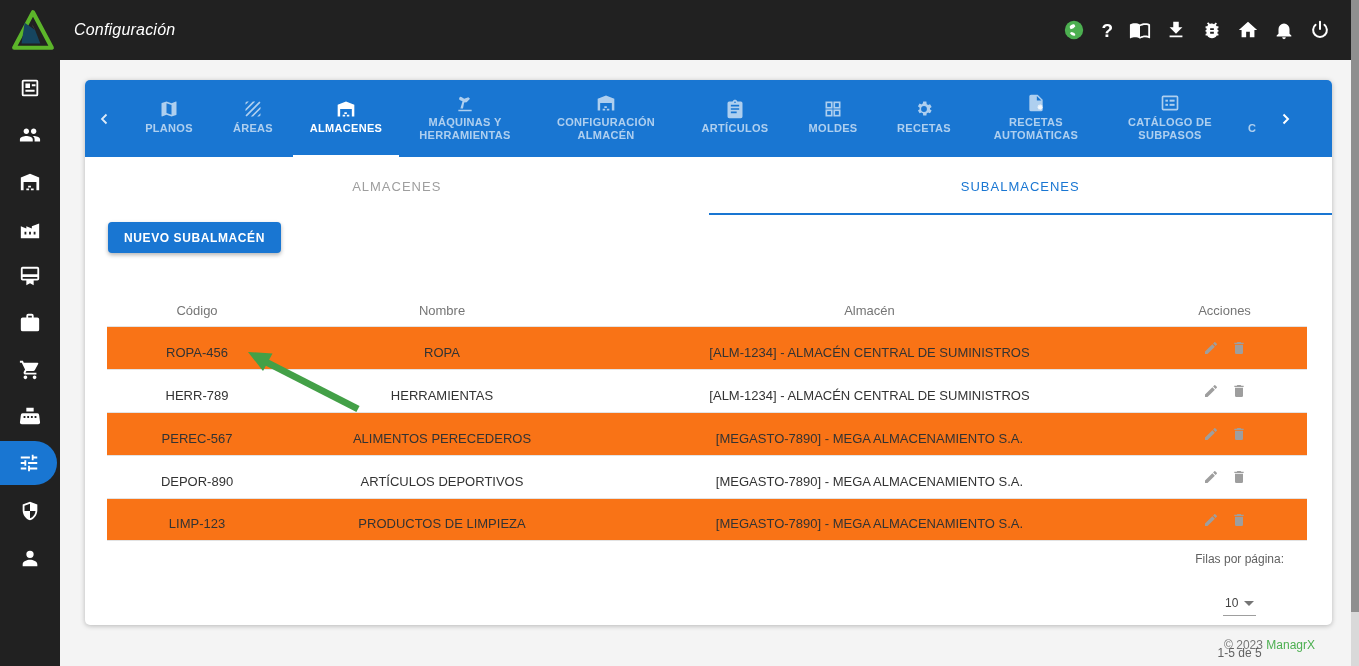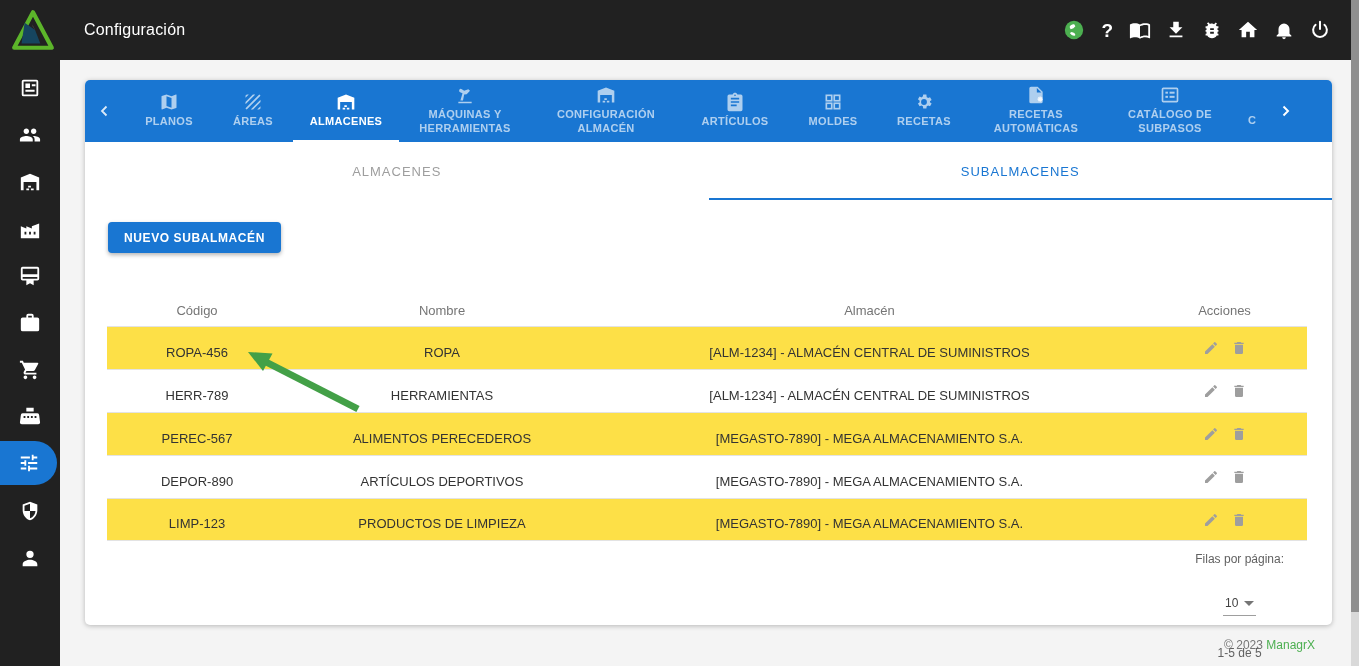--- a/index.html
+++ b/index.html
@@ -3,36 +3,36 @@
 <meta charset="utf-8">
 <style>
   * { margin:0; padding:0; box-sizing:border-box; }
   html,body { width:1359px; height:666px; overflow:hidden; }
   body { font-family:"Liberation Sans", sans-serif; background:#f4f4f4; position:relative; }
   svg { display:block; }
 
   
   .topbar { position:absolute; left:0; top:0; width:1359px; height:60px; background:#212121; display:flex; align-items:center; z-index:20; }
   .logo { width:46px; height:46px; margin-left:10px; display:flex; align-items:center; justify-content:center; cursor:pointer; }
-  .topbar-title { color:#fff; font-size:16px; margin-left:28px; letter-spacing:.2px; }
+  .topbar-title { color:#fff; font-size:16px; margin-left:18px; letter-spacing:.2px;font-style:italic; }
   .topbar-icons { margin-left:auto; margin-right:28px; display:flex; align-items:center; gap:14px; }
   .tb-icon { width:22px; height:22px; color:#fff; display:flex; align-items:center; justify-content:center; cursor:pointer; }
   .help-glyph { color:#fff; font-size:19px; font-weight:700; line-height:1; cursor:pointer; padding:0 2px; }
 
   
   .sidebar { position:absolute; left:0; top:60px; width:60px; height:606px; background:#212121; z-index:15; padding-top:4px; }
   .nav-item { height:47px; display:flex; align-items:center; justify-content:center; color:#fff; cursor:pointer; }
   .nav-item svg { width:22px; height:22px; }
   .nav-item.active { width:57px; height:44px; margin:1px 0 2px 0; background:#1976d2; border-radius:0 22px 22px 0; }
 
   
   .card { position:absolute; left:85px; top:80px; width:1247px; height:545px; background:#fff; border-radius:5px; box-shadow:0 1px 5px rgba(0,0,0,.25); z-index:5; }
 
   
-  .tabbar { height:62px; background:#1976d2; border-radius:5px 5px 0 0; display:flex; align-items:stretch; overflow:hidden; }
+  .tabbar { height:77px; background:#1976d2; border-radius:5px 5px 0 0; display:flex; align-items:stretch; overflow:hidden; }
   .tab-scroll { width:40px; display:flex; align-items:center; justify-content:center; color:rgba(255,255,255,.85); cursor:pointer; flex:0 0 auto; }
   .tab { position:relative; flex:0 0 auto; display:flex; flex-direction:column; align-items:center; justify-content:center; gap:3px; color:rgba(255,255,255,.65); cursor:pointer; padding:4px 4px 6px; }
   .tab svg { width:20px; height:20px; }
   .tab-label { font-size:11px; font-weight:700; letter-spacing:.3px; text-align:center; line-height:1.2; text-transform:uppercase; }
   .tab.active { color:#fff; }
   .tab.active::after { content:""; position:absolute; left:0; right:0; bottom:0; height:2px; background:#fff; }
 
   
   .subtabs { display:flex; height:58px; }
   .subtab { flex:1 1 50%; display:flex; align-items:center; justify-content:center; font-size:13px; letter-spacing:1px; color:#9e9e9e; cursor:pointer; position:relative; font-weight:400; }
@@ -45,21 +45,21 @@
   .search-input { flex:1; border:none; outline:none; font-size:13px; color:#424242; background:transparent; font-family:"Liberation Sans", sans-serif; }
   .search-input::placeholder { color:#9e9e9e; }
   .search-icon { width:20px; height:20px; color:#9e9e9e; cursor:pointer; }
 
   
   .table { position:absolute; left:22px; top:206px; width:1200px; }
   .t-head, .t-row { display:grid; grid-template-columns:180px 310px 545px 165px; align-items:center; }
   .t-head { height:40px; color:#757575; font-size:13px; }
   .t-row { height:43px; font-size:13px; color:#333; border-top:1px solid #e3e3e3; }
   .t-row:last-child { border-bottom:1px solid #e3e3e3; }
-  .t-row.stripe { background:#fde047; }
+  .t-row.stripe { background:#f97316; }
   .cell { text-align:center; padding:0 4px;margin-top:8px; }
   .actions { display:flex; align-items:center; justify-content:center; gap:12px; }
   .act-icon { width:16px; height:16px; color:#9e9e9e; cursor:pointer; }
 
   
   .pagination { position:absolute; right:48px; top:472px; display:flex; align-items:center; gap:30px; color:#616161; font-size:12px;flex-direction:column; }
   .page-size { display:flex; align-items:center; gap:6px; border-bottom:1px solid #9e9e9e; padding:0 2px 5px 2px; cursor:pointer; color:#424242; }
   .caret { width:0; height:0; border-left:5px solid transparent; border-right:5px solid transparent; border-top:5px solid #757575; }
   .pg-chevron { width:22px; height:22px; color:#c2c2c2; cursor:pointer; }
   .pg-group { display:flex; align-items:center; gap:28px; margin-left:10px; }

